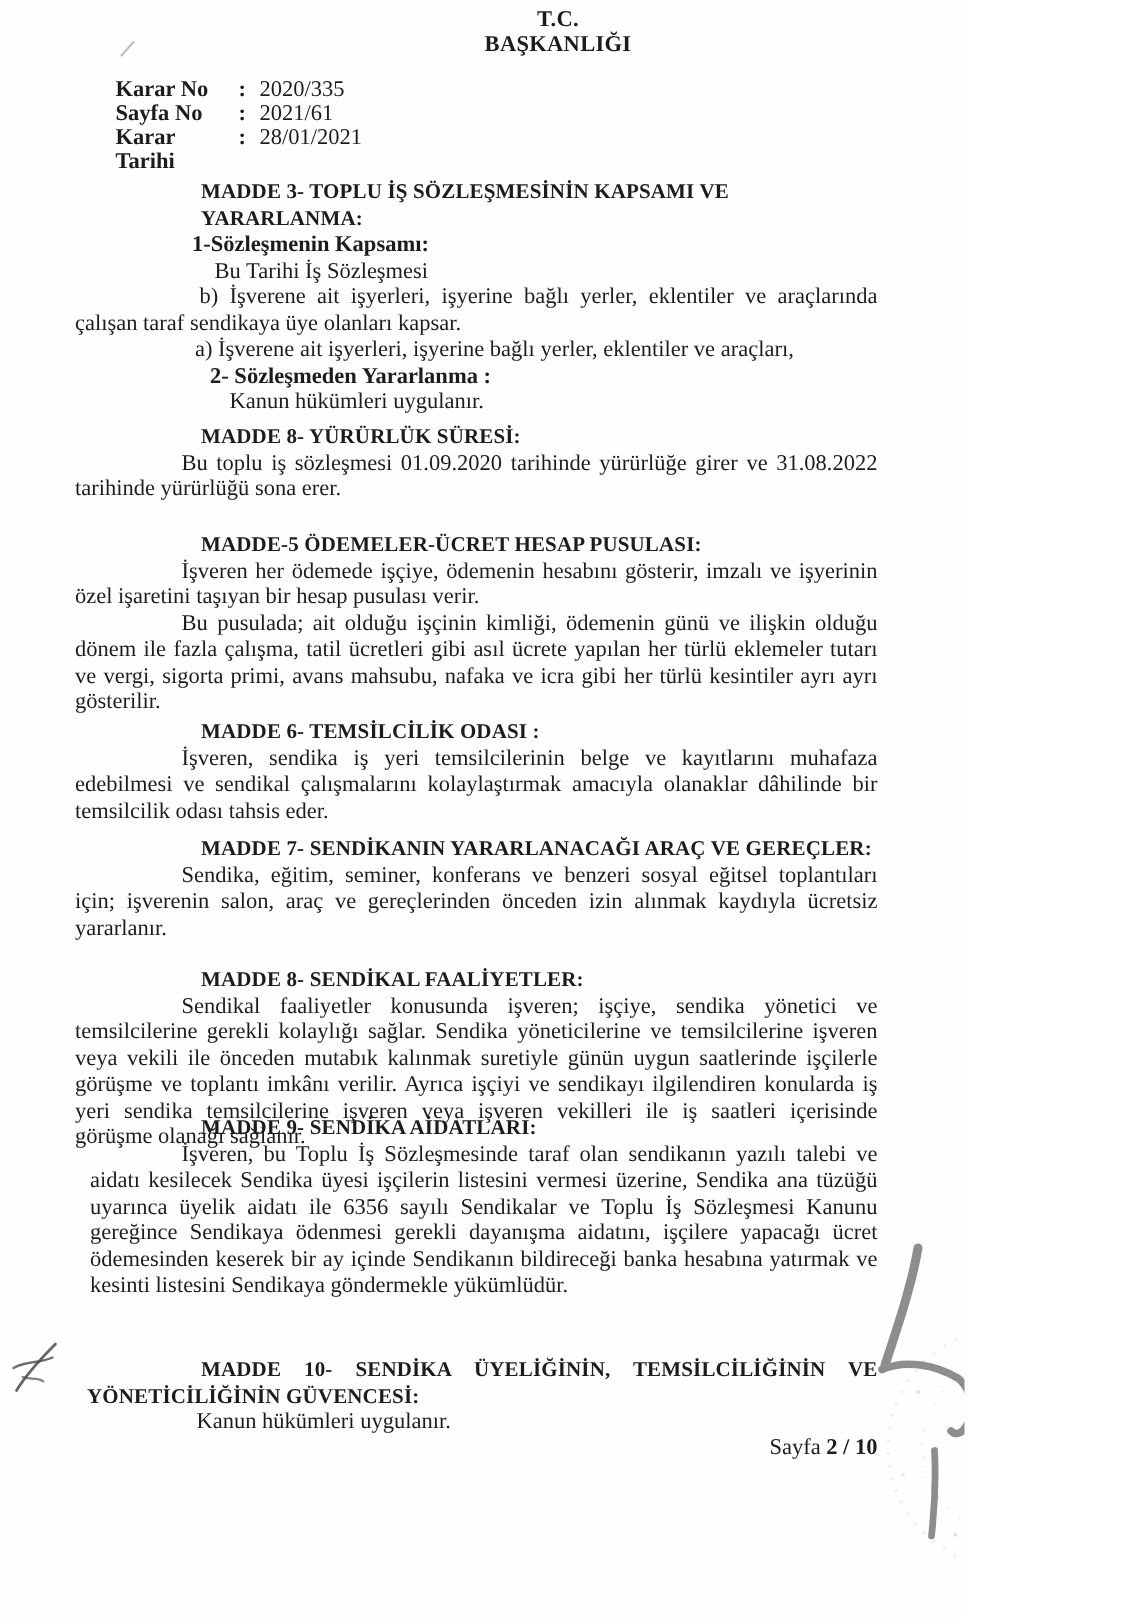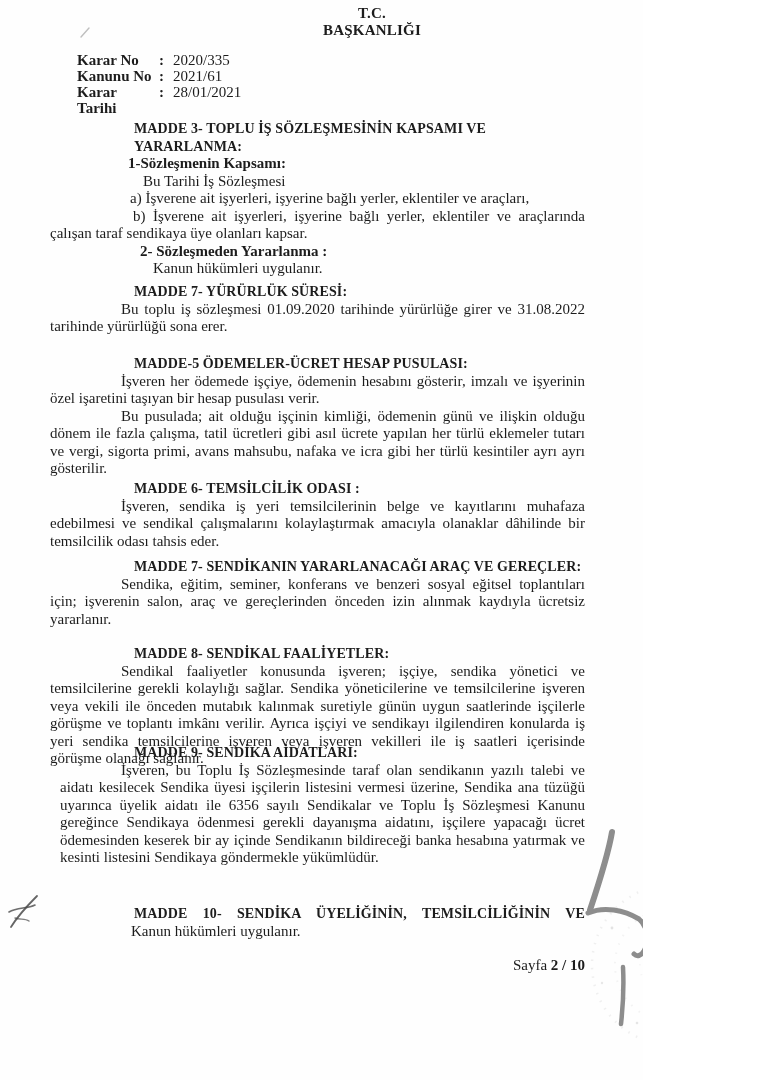--- a/index.html
+++ b/index.html
@@ -82,43 +82,43 @@
     <div>BAŞKANLIĞI</div>
   </div>
 
   <div class="anno case-info" style="top:52px; left:77px;">
     <div class="case-row">
       <span class="case-label">Karar No</span>
       <span class="case-sep">:</span>
       <span class="case-value">2020/335</span>
     </div>
     <div class="case-row">
-      <span class="case-label">Kanunu No</span>
+      <span class="case-label">Sayfa No</span>
       <span class="case-sep">:</span>
       <span class="case-value">2021/61</span>
     </div>
     <div class="case-row">
       <span class="case-label">Karar Tarihi</span>
       <span class="case-sep">:</span>
       <span class="case-value">28/01/2021</span>
     </div>
   </div>
 
   <section class="abs sec3">
     <h2 class="a-title">MADDE 3- TOPLU İŞ SÖZLEŞMESİNİN KAPSAMI VE YARARLANMA:</h2>
     <p class="ln b ind78">1-Sözleşmenin Kapsamı:</p>
     <p class="ln ind93">Bu Tarihi İş Sözleşmesi</p>
+    <p class="ln j ti83">b) İşverene ait işyerleri, işyerine bağlı yerler, eklentiler ve araçlarında çalışan taraf sendikaya üye olanları kapsar.</p>
     <p class="ln j ti80">a) İşverene ait işyerleri, işyerine bağlı yerler, eklentiler ve araçları,</p>
-    <p class="ln j ti83">b) İşverene ait işyerleri, işyerine bağlı yerler, eklentiler ve araçlarında çalışan taraf sendikaya üye olanları kapsar.</p>
     <p class="ln b ind90">2- Sözleşmeden Yararlanma :</p>
     <p class="ln ind103">Kanun hükümleri uygulanır.</p>
   </section>
 
   <section class="abs sec4">
-    <h2 class="a-title">MADDE 7- YÜRÜRLÜK SÜRESİ:</h2>
+    <h2 class="a-title">MADDE 8- YÜRÜRLÜK SÜRESİ:</h2>
     <p class="ln j ti71">Bu toplu iş sözleşmesi 01.09.2020 tarihinde yürürlüğe girer ve 31.08.2022 tarihinde yürürlüğü sona erer.</p>
   </section>
 
   <section class="abs sec5">
     <h2 class="a-title">MADDE-5 ÖDEMELER-ÜCRET HESAP PUSULASI:</h2>
     <p class="ln j ti71">İşveren her ödemede işçiye, ödemenin hesabını gösterir, imzalı ve işyerinin özel işaretini taşıyan bir hesap pusulası verir.</p>
     <p class="ln j ti71">Bu pusulada; ait olduğu işçinin kimliği, ödemenin günü ve ilişkin olduğu dönem ile fazla çalışma, tatil ücretleri gibi asıl ücrete yapılan her türlü eklemeler tutarı ve vergi, sigorta primi, avans mahsubu, nafaka ve icra gibi her türlü kesintiler ayrı ayrı gösterilir.</p>
   </section>
 
   <section class="abs sec6">
@@ -139,20 +139,21 @@
   <section class="abs sec9">
     <h2 class="a-title">MADDE 9- SENDİKA AİDATLARI:</h2>
     <div class="blk">
       <p class="ln j p1">İşveren, bu Toplu İş Sözleşmesinde taraf olan sendikanın yazılı talebi ve aidatı kesilecek Sendika üyesi işçilerin listesini vermesi üzerine, Sendika ana tüzüğü uyarınca üyelik aidatı ile 6356 sayılı Sendikalar ve Toplu İş Sözleşmesi Kanunu gereğince Sendikaya ödenmesi gerekli dayanışma aidatını, işçilere yapacağı ücret ödemesinden keserek bir ay içinde Sendikanın bildireceği banka hesabına yatırmak ve kesinti listesini Sendikaya göndermekle yükümlüdür.</p>
     </div>
   </section>
 
   <section class="abs sec10">
     <h2 class="a-title" style="padding-left:0;">
       <span class="m10-l1 ln">MADDE 10- SENDİKA ÜYELİĞİNİN, TEMSİLCİLİĞİNİN VE</span>
+      <span class="m10-l2 ln">YÖNETİCİLİĞİNİN GÜVENCESİ:</span>
     </h2>
     <p class="ln ind81">Kanun hükümleri uygulanır.</p>
   </section>
 
   <div class="abs footer">
     <span>Sayfa</span>
     <span class="num">2 / 10</span>
   </div>
 
   <svg class="anno pen" style="left:79px; top:26px;" width="14" height="14" viewBox="0 0 14 14">

